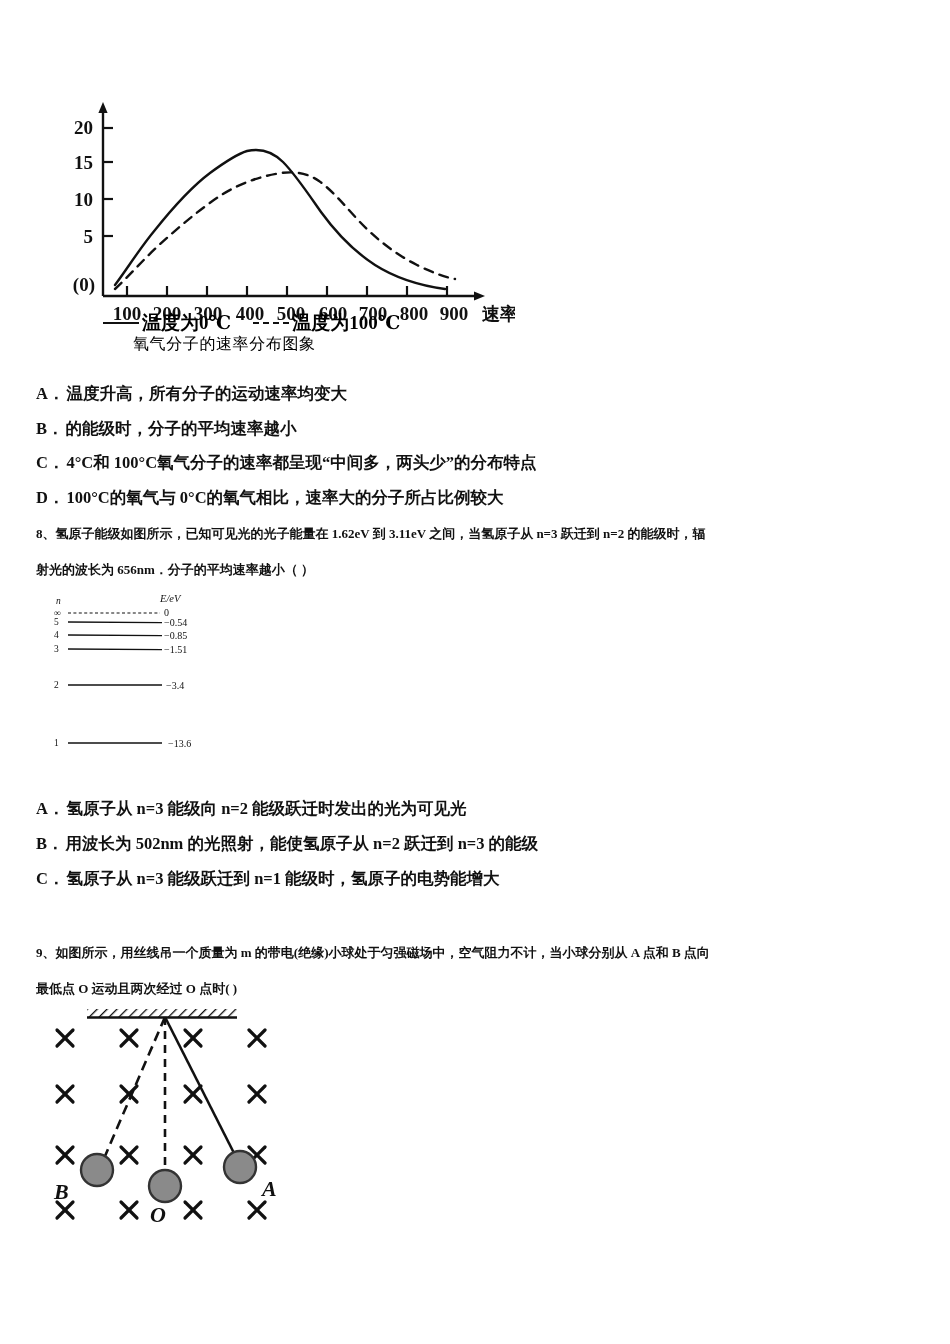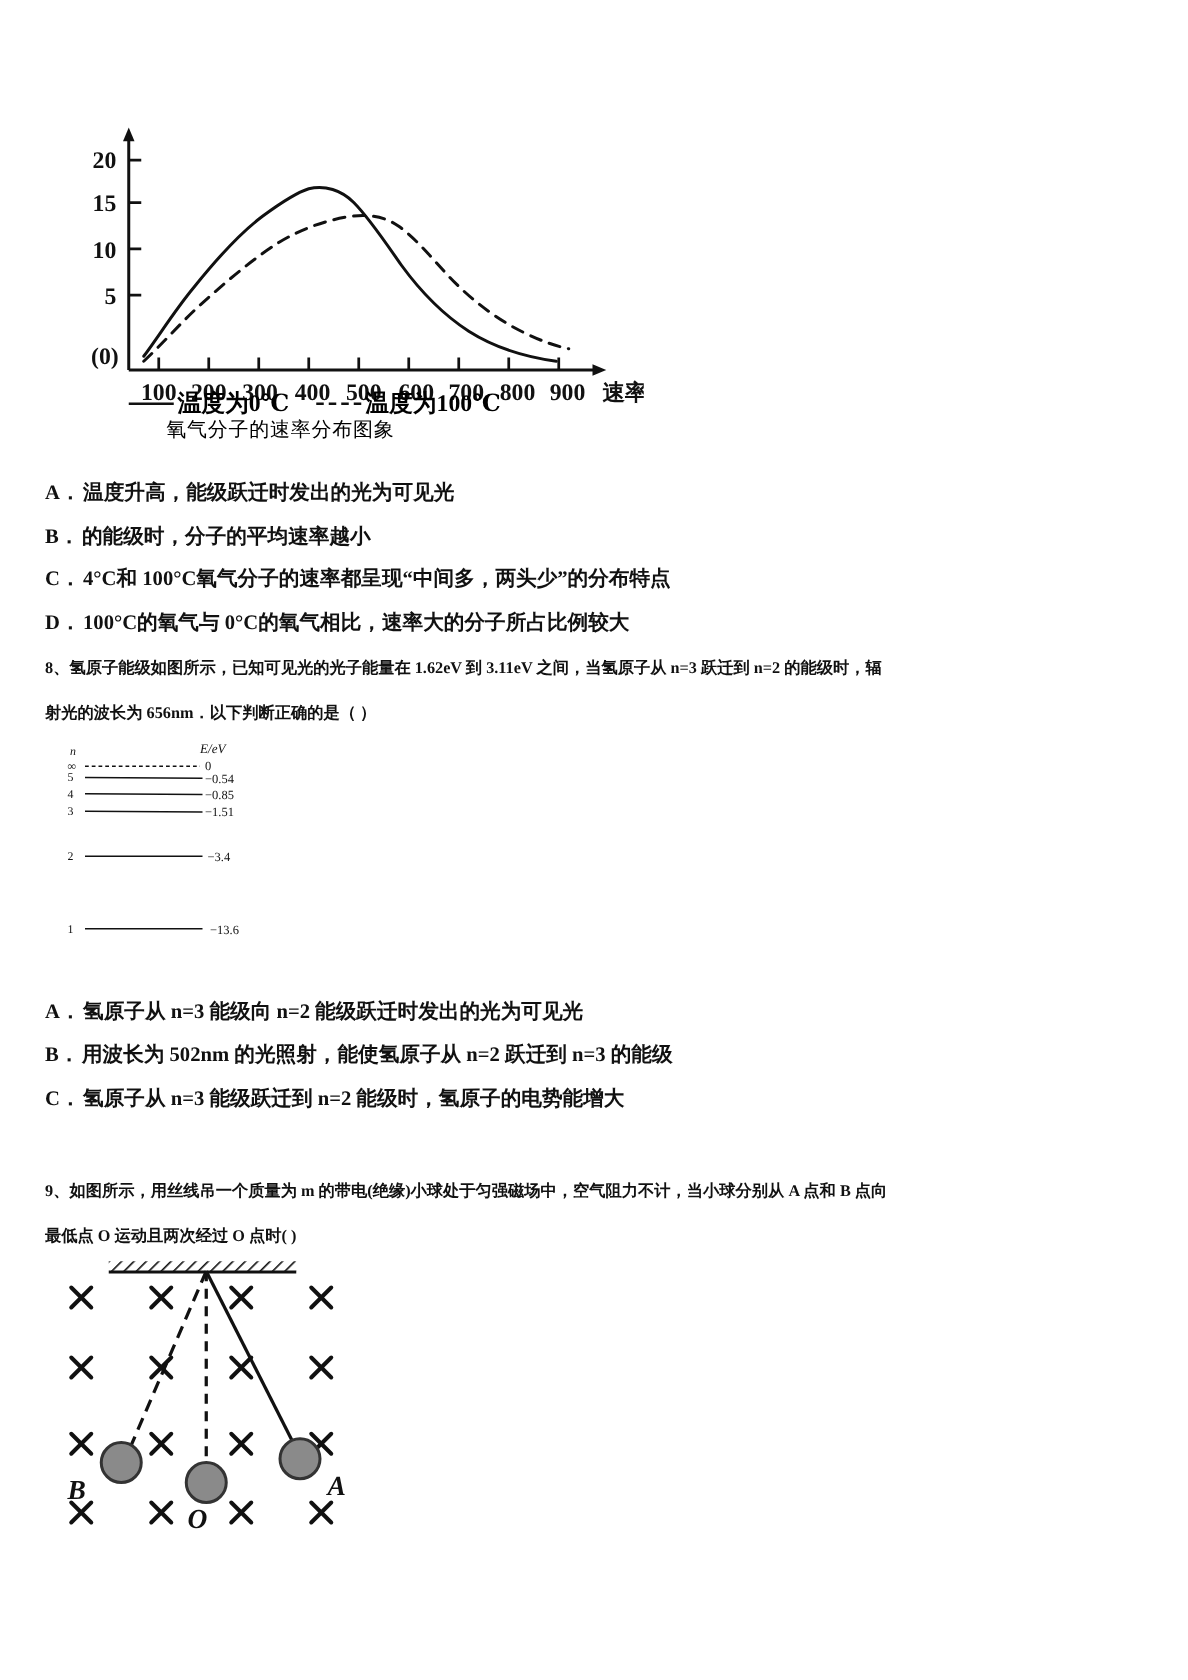--- a/index.html
+++ b/index.html
@@ -179,34 +179,34 @@
     </svg>
 
     <div class="legend">
       <span class="swatch-solid"></span><span>温度为0℃</span><span class="gap"></span><span class="swatch-dash"></span><span>温度为100℃</span>
     </div>
 
     <div class="chart-caption">氧气分子的速率分布图象</div>
   </div>
 
   <div class="opt" style="left:36px; top:383px;">
-    <span class="olabel">A．</span><span class="otext">温度升高，能级跃迁时发出的光为可见光</span>
+    <span class="olabel">A．</span><span class="otext">温度升高，所有分子的运动速率均变大</span>
   </div>
   <div class="opt" style="left:36px; top:418px;">
     <span class="olabel">B．</span><span class="otext">的能级时，分子的平均速率越小</span>
   </div>
   <div class="opt" style="left:36px; top:452px;">
     <span class="olabel">C．</span><span class="otext">4°C和 100°C氧气分子的速率都呈现“中间多，两头少”的分布特点</span>
   </div>
   <div class="opt" style="left:36px; top:487px;">
     <span class="olabel">D．</span><span class="otext">100°C的氧气与 0°C的氧气相比，速率大的分子所占比例较大</span>
   </div>
 
   <div class="qstem" style="left:36px; top:525px;">8、氢原子能级如图所示，已知可见光的光子能量在 1.62eV 到 3.11eV 之间，当氢原子从 n=3 跃迁到 n=2 的能级时，辐</div>
-  <div class="qstem" style="left:36px; top:561px;">射光的波长为 656nm．以下判断正确的是（    ）</div>
+  <div class="qstem" style="left:36px; top:561px;">射光的波长为 656nm．分子的平均速率越小（    ）</div>
 
   <div id="energy-diagram">
     <svg width="240" height="180" viewBox="0 0 240 180">
 
       <text class="tiny-text" x="8" y="12" font-size="9.5" font-style="italic">n</text>
       <text class="tiny-text" x="112" y="10" font-size="10.5" font-style="italic">E/eV</text>
 
       <text class="tiny-text" x="6" y="24" font-size="9.5" font-style="italic">∞</text>
       <line x1="20" y1="21" x2="112" y2="21" stroke="#111" stroke-width="1.1" stroke-dasharray="3 2.4"></line>
       <text class="tiny-text" x="116" y="24" font-size="10">0</text>
@@ -233,21 +233,21 @@
     </svg>
   </div>
 
   <div class="opt" style="left:36px; top:798px;">
     <span class="olabel">A．</span><span class="otext">氢原子从 n=3 能级向 n=2 能级跃迁时发出的光为可见光</span>
   </div>
   <div class="opt" style="left:36px; top:833px;">
     <span class="olabel">B．</span><span class="otext">用波长为 502nm 的光照射，能使氢原子从 n=2 跃迁到 n=3 的能级</span>
   </div>
   <div class="opt" style="left:36px; top:868px;">
-    <span class="olabel">C．</span><span class="otext">氢原子从 n=3 能级跃迁到 n=2 能级时，氢原子的电势能增大</span>
+    <span class="olabel">C．</span><span class="otext">氢原子从 n=3 能级跃迁到 n=1 能级时，氢原子的电势能增大</span>
   </div>
 
   <div class="qstem" style="left:36px; top:944px;">9、如图所示，用丝线吊一个质量为 m 的带电(绝缘)小球处于匀强磁场中，空气阻力不计，当小球分别从 A 点和 B 点向</div>
   <div class="qstem" style="left:36px; top:980px;">最低点 O 运动且两次经过 O 点时(    )</div>
 
   <div id="pendulum-diagram">
     <svg width="300" height="250" viewBox="0 0 300 250">
       <defs>
         <pattern id="hatch" width="7" height="7" patternTransform="rotate(45)" patternUnits="userSpaceOnUse">
           <line x1="0" y1="0" x2="0" y2="7" stroke="#111" stroke-width="2.6"></line>

